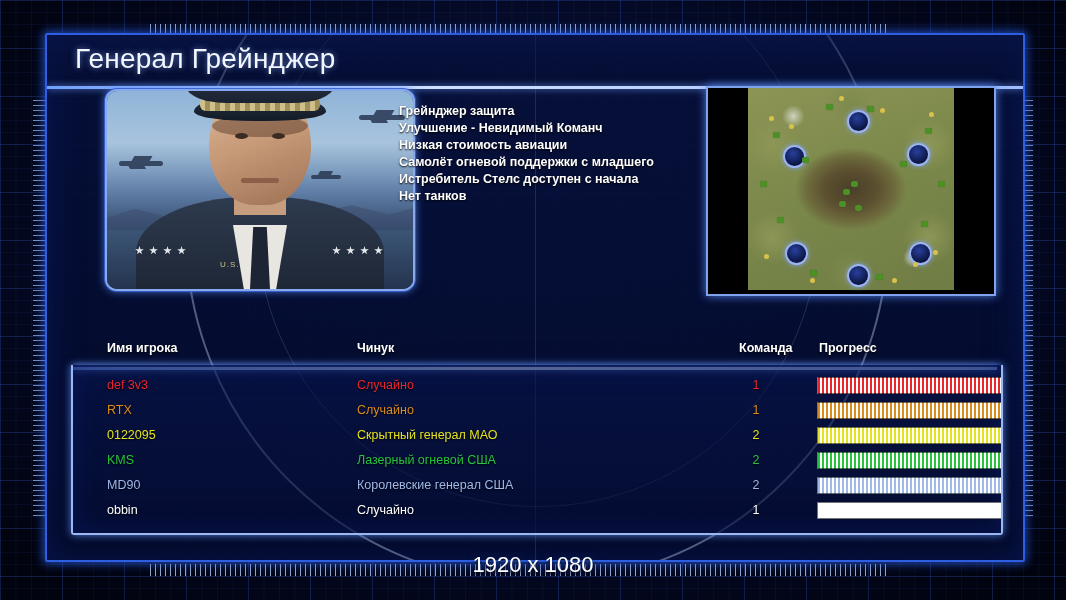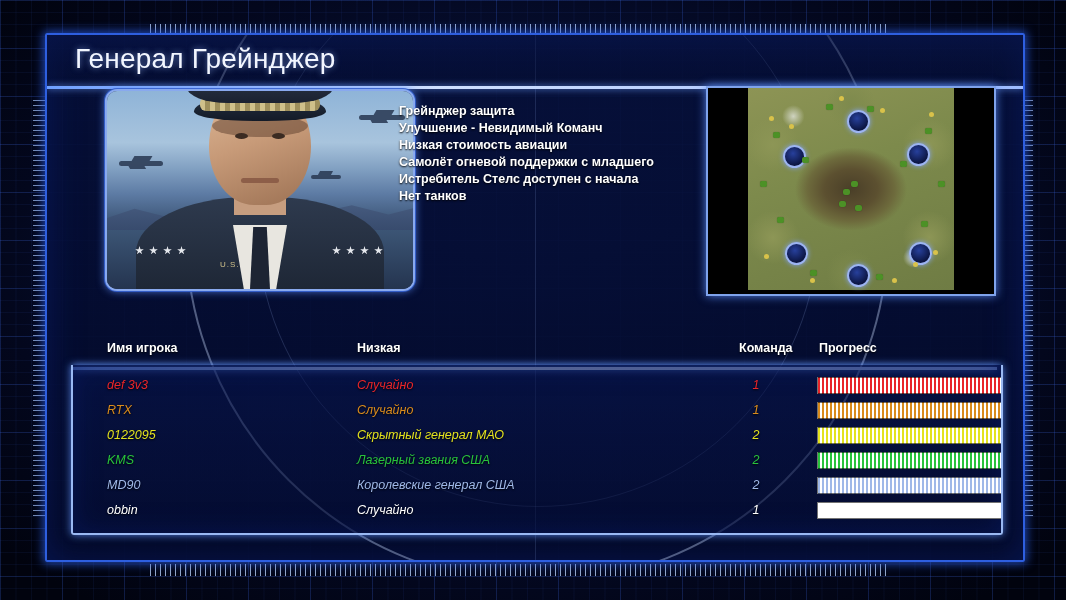--- a/index.html
+++ b/index.html
@@ -161,21 +161,21 @@
     text-shadow:0 1px 2px rgba(0,0,0,.9);}
   #rule2{top:332px;left:26px;width:924px;height:3px;
     background:linear-gradient(90deg,#7aa6ff,#e2ecff 45%,#9cbcff);
     box-shadow:0 0 7px rgba(110,160,255,.95);position:absolute;}
 
   #tablebox{position:absolute;left:24px;top:330px;width:928px;height:168px;
     border:2px solid #9ab9f3;border-top:none;border-radius:0 0 3px 3px;
     box-shadow:0 0 9px rgba(95,145,250,.85), inset 0 0 26px rgba(10,30,110,.5);
     background:linear-gradient(180deg, rgba(8,22,80,.55), rgba(5,14,56,.6));
     overflow:hidden;}
-  .row{position:absolute;left:0;width:100%;height:24px;font-style:italic;}
+  .row{position:absolute;left:0;width:100%;height:24px;}
   .cell{position:absolute;font-size:12.5px;line-height:24px;
     text-shadow:0 1px 2px rgba(0,0,0,.9);white-space:nowrap;}
   .c-name{left:34px;} .c-army{left:284px;} .c-team{left:672px;width:22px;text-align:center;}
   .bar{position:absolute;left:744px;top:4px;width:196px;height:15px;
     border:1px solid rgba(0,0,0,.55);}
 
   
   #caption{position:absolute;left:0;top:552px;width:1066px;text-align:center;
     font-size:22px;color:#ffffff;text-shadow:0 0 8px rgba(20,40,120,.95),0 2px 3px #000;}
 </style>
@@ -287,21 +287,21 @@
           <div class="mm-gold" style="left: 30%; top: 94%;"></div>
           <div class="mm-gold" style="left: 70%; top: 94%;"></div>
           <div class="mm-gold" style="left: 90%; top: 80%;"></div>
           <div class="mm-gold" style="left: 20%; top: 18%;"></div>
           <div class="mm-gold" style="left: 80%; top: 86%;"></div>
         </div>
     </div>
 
     <div id="tablehead">
       <div class="th" style="left:34px">Имя игрока</div>
-      <div class="th" style="left:284px">Низкая</div>
+      <div class="th" style="left:284px">Чинук</div>
       <div class="th" style="left:666px">Команда</div>
       <div class="th" style="left:746px">Прогресс</div>
     </div>
     <div id="rule2"></div>
 
     <div id="tablebox">
         <div class="row" style="top: 8px;">
           <div class="cell c-name" style="color: rgb(232, 37, 42);">def 3v3</div>
           <div class="cell c-army" style="color: rgb(232, 37, 42);">Случайно</div>
           <div class="cell c-team" style="color: rgb(232, 37, 42);">1</div>
@@ -314,33 +314,34 @@
           <div class="bar" style="width: 196px; background: repeating-linear-gradient(90deg, rgb(217, 139, 29) 0px, rgb(217, 139, 29) 2px, rgb(255, 255, 255) 2px, rgb(255, 255, 255) 4px);"></div>
         </div>
         <div class="row" style="top: 58px;">
           <div class="cell c-name" style="color: rgb(227, 226, 31);">0122095</div>
           <div class="cell c-army" style="color: rgb(227, 226, 31);">Скрытный генерал МАО</div>
           <div class="cell c-team" style="color: rgb(227, 226, 31);">2</div>
           <div class="bar" style="width: 196px; background: repeating-linear-gradient(90deg, rgb(227, 226, 31) 0px, rgb(227, 226, 31) 2px, rgb(255, 255, 255) 2px, rgb(255, 255, 255) 4px);"></div>
         </div>
         <div class="row" style="top: 83px;">
           <div class="cell c-name" style="color: rgb(40, 194, 60);">KMS</div>
-          <div class="cell c-army" style="color: rgb(40, 194, 60);">Лазерный звания США</div>
+          <div class="cell c-army" style="color: rgb(40, 194, 60);">Лазерный огневой США</div>
           <div class="cell c-team" style="color: rgb(40, 194, 60);">2</div>
           <div class="bar" style="width: 196px; background: repeating-linear-gradient(90deg, rgb(40, 194, 60) 0px, rgb(40, 194, 60) 2px, rgb(255, 255, 255) 2px, rgb(255, 255, 255) 4px);"></div>
         </div>
         <div class="row" style="top: 108px;">
           <div class="cell c-name" style="color: rgb(159, 184, 232);">MD90</div>
           <div class="cell c-army" style="color: rgb(159, 184, 232);">Королевские генерал США</div>
           <div class="cell c-team" style="color: rgb(159, 184, 232);">2</div>
           <div class="bar" style="width: 196px; background: repeating-linear-gradient(90deg, rgb(159, 184, 232) 0px, rgb(159, 184, 232) 2px, rgb(255, 255, 255) 2px, rgb(255, 255, 255) 4px);"></div>
         </div>
         <div class="row" style="top: 133px;">
           <div class="cell c-name" style="color: rgb(255, 255, 255);">obbin</div>
           <div class="cell c-army" style="color: rgb(255, 255, 255);">Случайно</div>
           <div class="cell c-team" style="color: rgb(255, 255, 255);">1</div>
           <div class="bar" style="width: 196px; background: repeating-linear-gradient(90deg, rgb(255, 255, 255) 0px, rgb(255, 255, 255) 2px, rgb(255, 255, 255) 2px, rgb(255, 255, 255) 4px);"></div>
         </div>
       </div>
 
   </div>
 
+  <div id="caption">1920 x 1080</div>
 </div>
 
 </body></html>

